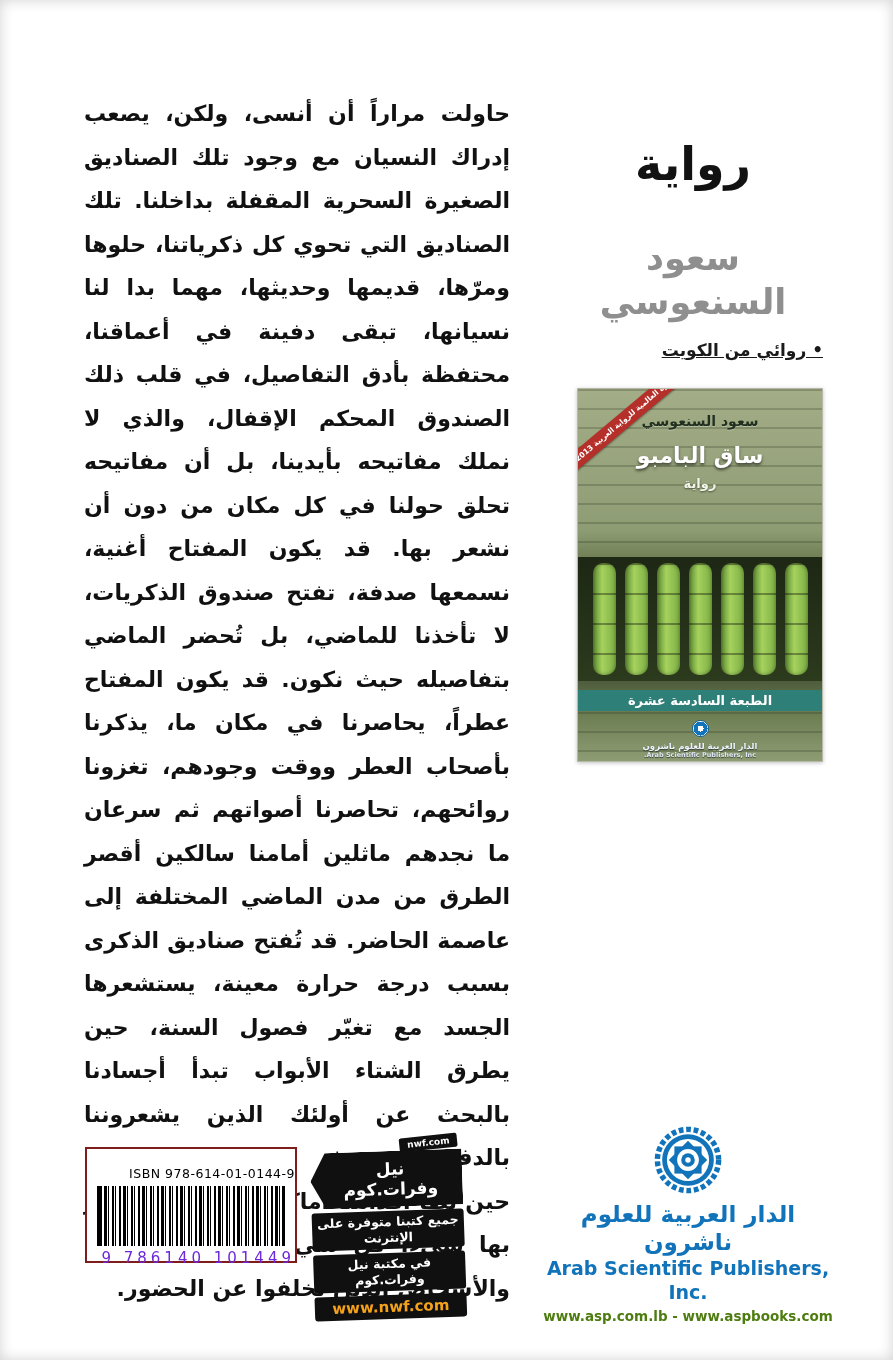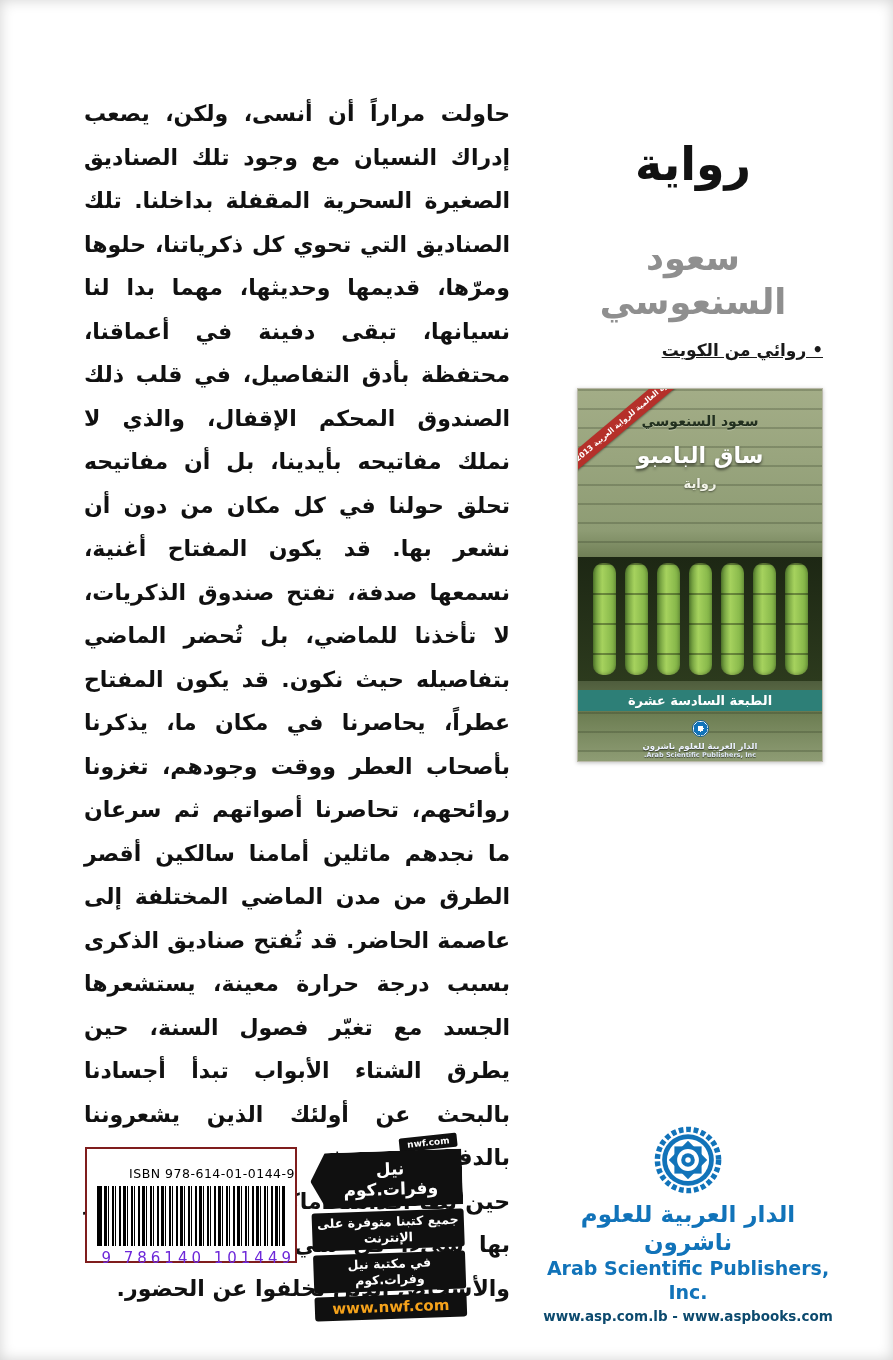--- a/index.html
+++ b/index.html
@@ -112,21 +112,21 @@
   }
   .nwf-url{
     margin-top:4px;background:#101010;color:#f5a21b;
     font-size:15px;font-weight:800;padding:3px 4px;border-radius:3px;
   }
 
   .publisher{position:absolute;left:540px;top:1126px;width:296px;text-align:center;}
   .medallion{display:inline-block;}
   .pub-ar{direction:rtl;font-size:23px;font-weight:800;color:#1173b9;line-height:28px;margin-top:2px;}
   .pub-en{font-size:19px;font-weight:800;color:#1173b9;line-height:24px;}
-  .pub-urls{font-size:13.5px;font-weight:700;color:#0c4a6e;margin-top:4px;}
+  .pub-urls{font-size:13.5px;font-weight:700;color:#4d7c0f;margin-top:4px;}
 </style>
 </head>
 <body>
 
 <div class="page">
 
   <div class="excerpt" dir="rtl">حاولت مراراً أن أنسى، ولكن، يصعب إدراك النسيان مع وجود تلك الصناديق الصغيرة السحرية المقفلة بداخلنا. تلك الصناديق التي تحوي كل ذكرياتنا، حلوها ومرّها، قديمها وحديثها، مهما بدا لنا نسيانها، تبقى دفينة في أعماقنا، محتفظة بأدق التفاصيل، في قلب ذلك الصندوق المحكم الإقفال، والذي لا نملك مفاتيحه بأيدينا، بل أن مفاتيحه تحلق حولنا في كل مكان من دون أن نشعر بها. قد يكون المفتاح أغنية، نسمعها صدفة، تفتح صندوق الذكريات، لا تأخذنا للماضي، بل تُحضر الماضي بتفاصيله حيث نكون. قد يكون المفتاح عطراً، يحاصرنا في مكان ما، يذكرنا بأصحاب العطر ووقت وجودهم، تغزونا روائحهم، تحاصرنا أصواتهم ثم سرعان ما نجدهم ماثلين أمامنا سالكين أقصر الطرق من مدن الماضي المختلفة إلى عاصمة الحاضر. قد تُفتح صناديق الذكرى بسبب درجة حرارة معينة، يستشعرها الجسد مع تغيّر فصول السنة، حين يطرق الشتاء الأبواب تبدأ أجسادنا بالبحث عن أولئك الذين يشعروننا بالدفء. قد تنثر الصناديق محتوياتها حين تطأ أقدامنا أماكن مألوفة، لم يتغيّر بها شيء، كل شيء حاضر، إلا الزمن والأشخاص الذين تخلفوا عن الحضور.</div>
 
   <div class="right-col">
     <div class="genre">رواية</div>

